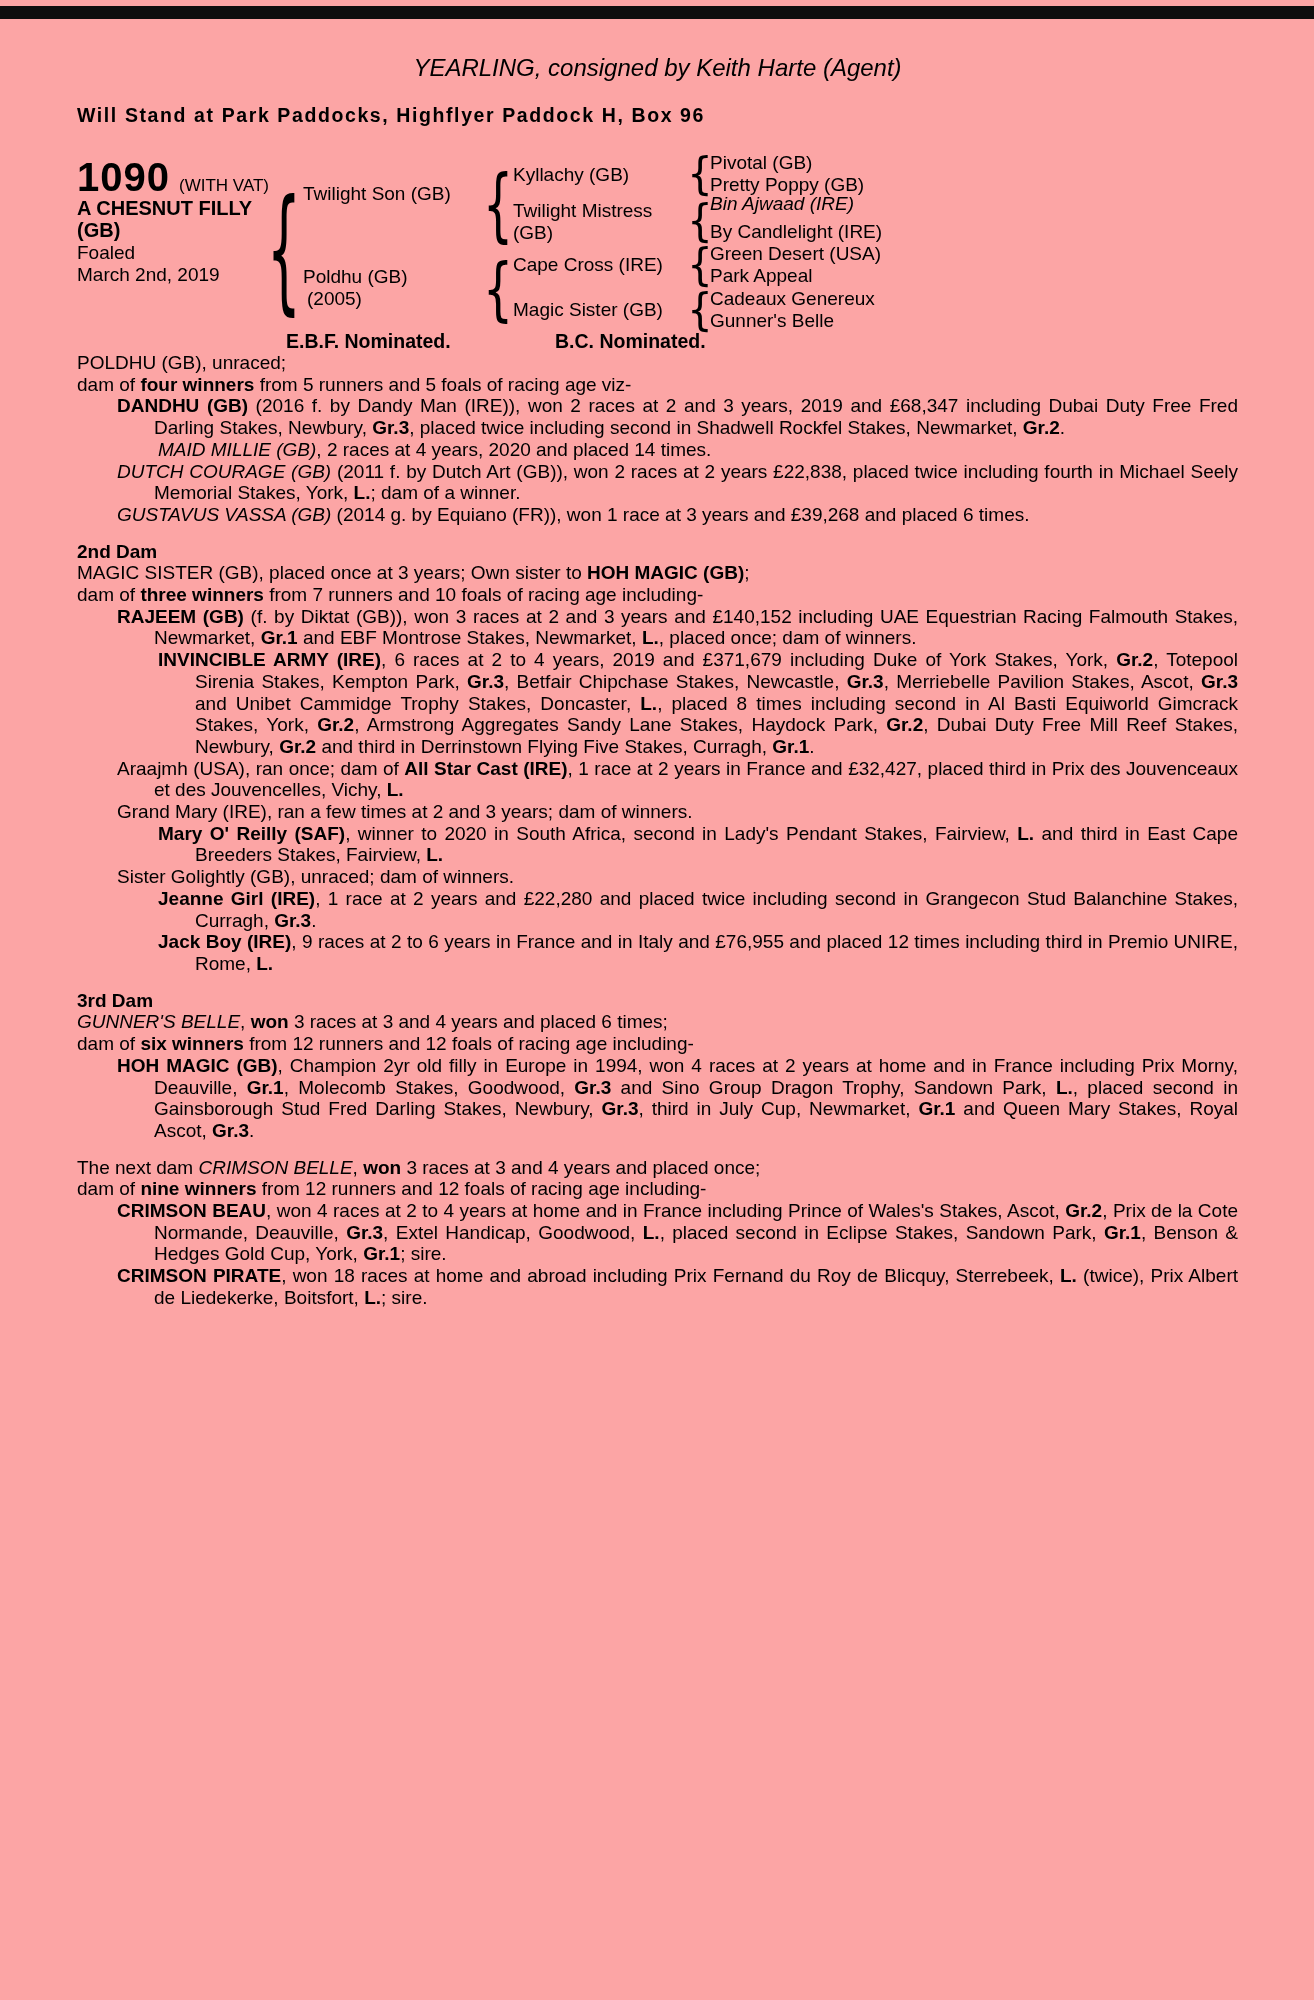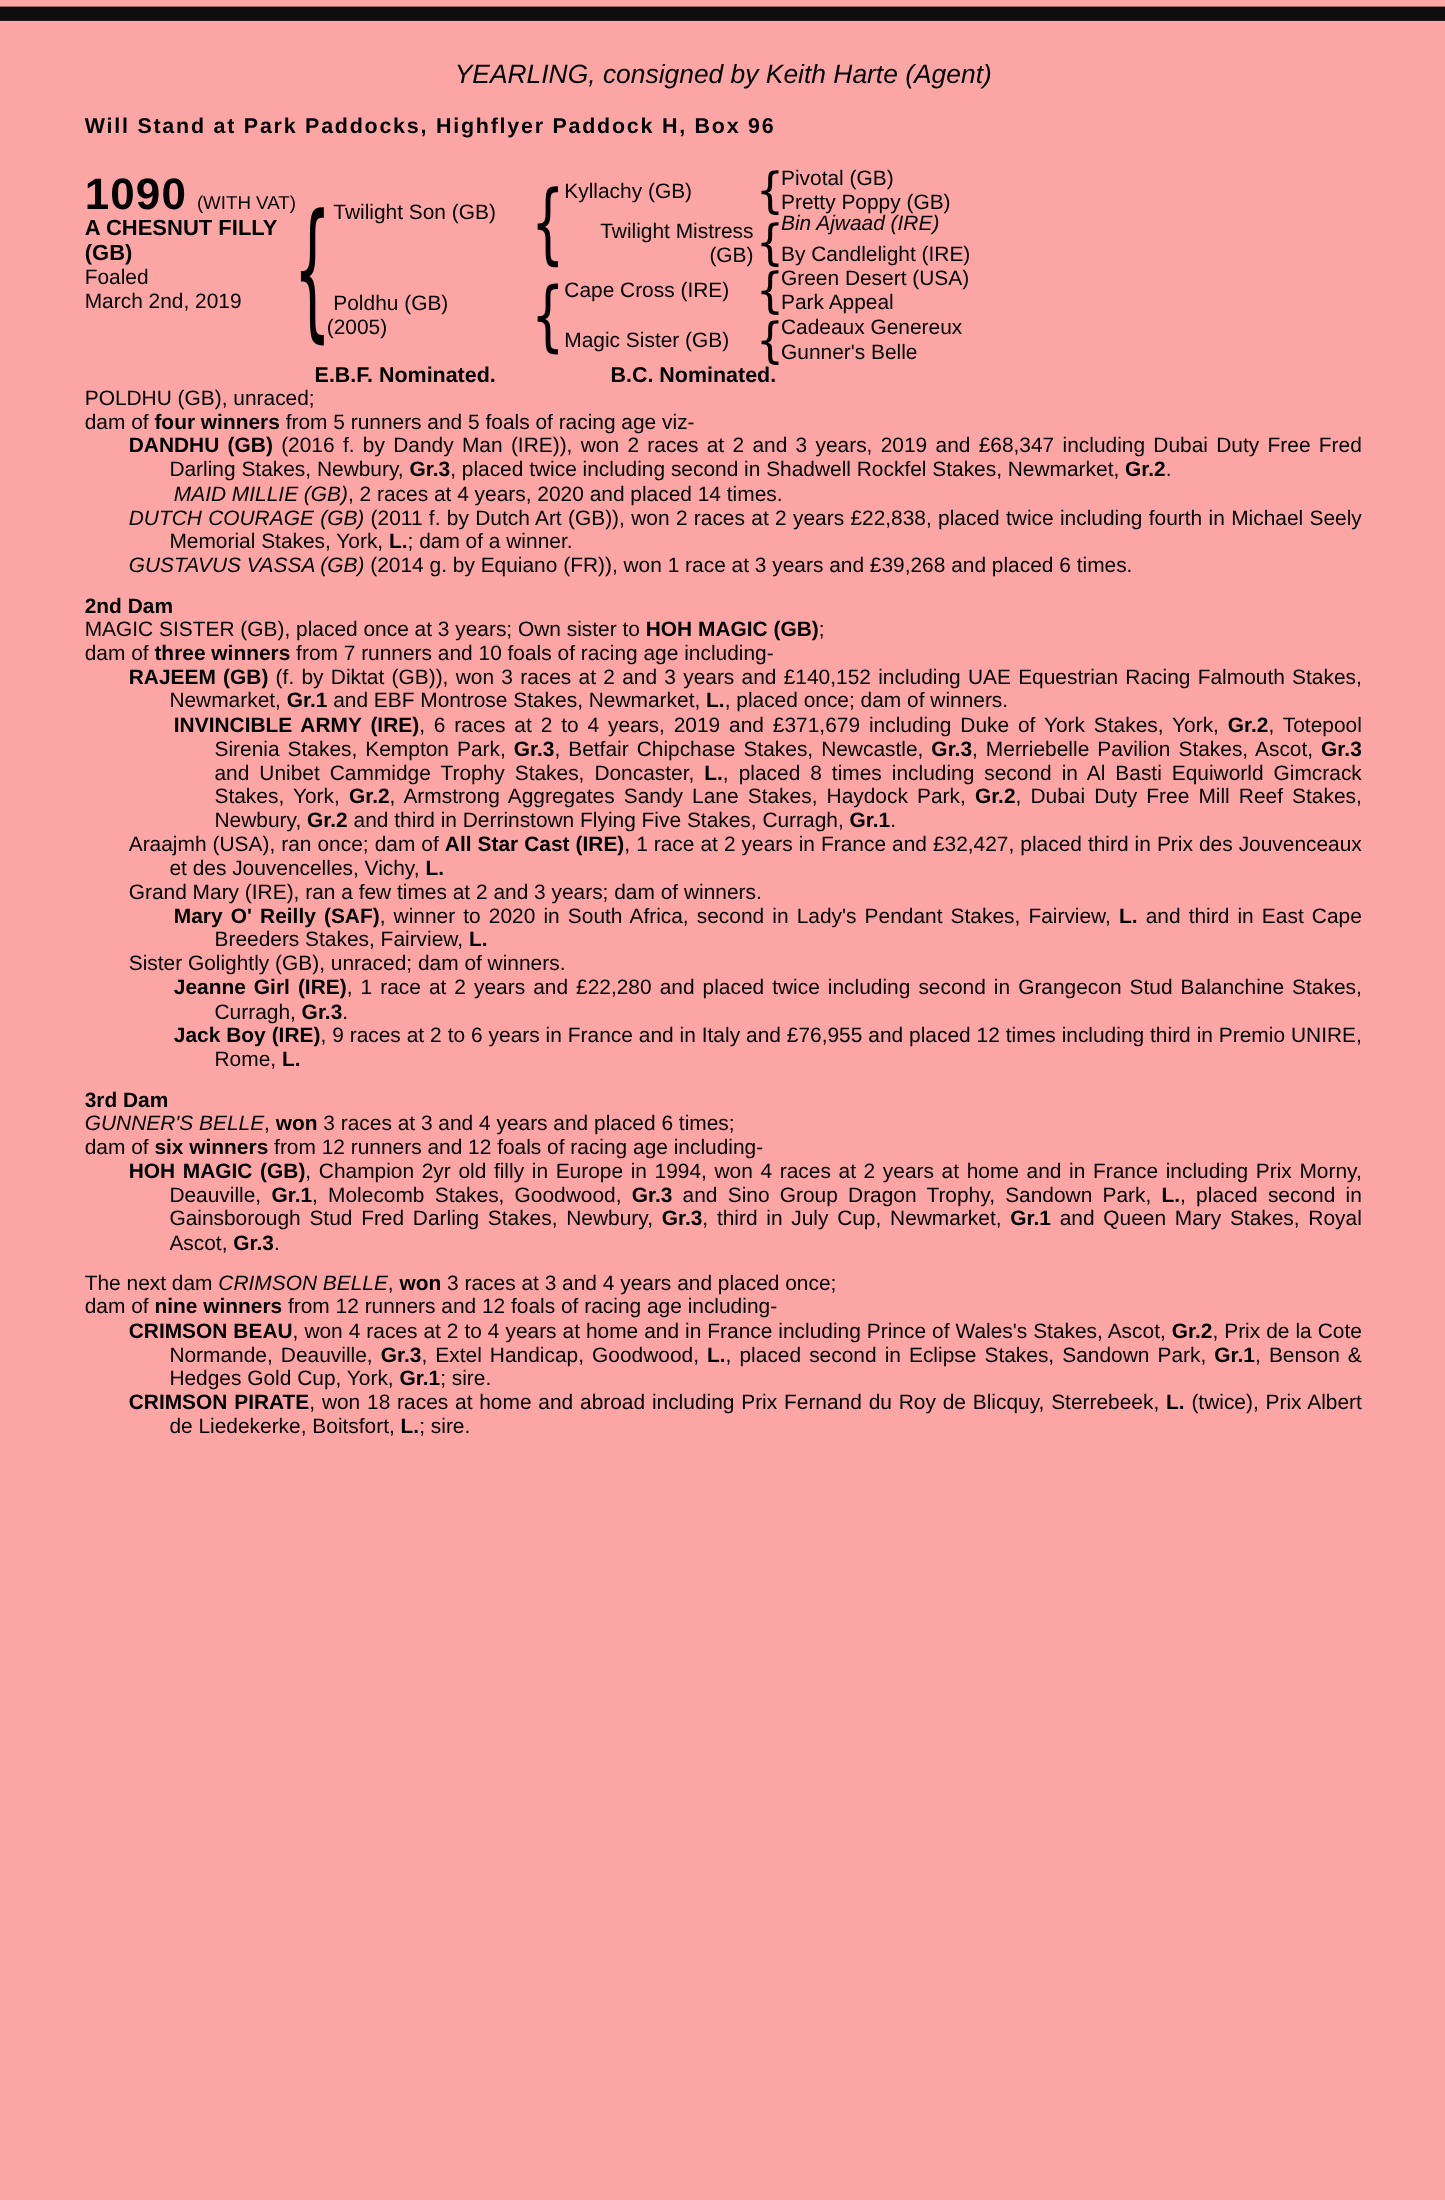--- a/index.html
+++ b/index.html
@@ -57,24 +57,24 @@
     <span class="brace" style="left:207px; top:95px; transform:translate(-50%,-50%) scale(1.35,3.4);"></span>
     <span class="brace" style="left:421px; top:51px; transform:translate(-50%,-50%) scale(1.2,2.0);"></span>
     <span class="brace" style="left:421px; top:135px; transform:translate(-50%,-50%) scale(1.2,1.75);"></span>
     <span class="brace" style="left:623px; top:21px; transform:translate(-50%,-50%) scale(1,1.1);"></span>
     <span class="brace" style="left:623px; top:68px; transform:translate(-50%,-50%) scale(1,1.1);"></span>
     <span class="brace" style="left:623px; top:112px; transform:translate(-50%,-50%) scale(1,1.1);"></span>
     <span class="brace" style="left:623px; top:157px; transform:translate(-50%,-50%) scale(1,1.1);"></span>
 
     <div class="ped-name" style="left:226px; top:31px;">Twilight Son (GB)</div>
     <div class="ped-name" style="left:226px; top:114px;">Poldhu (GB)</div>
-    <div class="ped-name" style="left:220px; top:136px;">(2005)</div>
+    <div class="ped-name" style="left:230px; top:136px;">(2005)</div>
 
     <div class="ped-name" style="left:436px; top:12px;">Kyllachy (GB)</div>
-    <div class="ped-name ped-wrap" style="left:436px; top:47px;text-align:right;">Twilight Mistress (GB)</div>
+    <div class="ped-name ped-wrap" style="left:436px; top:47px;">Twilight Mistress (GB)</div>
     <div class="ped-name" style="left:436px; top:102px;">Cape Cross (IRE)</div>
     <div class="ped-name" style="left:436px; top:147px;">Magic Sister (GB)</div>
 
     <div class="ped-name" style="left:633px; top:0;">Pivotal (GB)</div>
     <div class="ped-name" style="left:633px; top:22px;">Pretty Poppy (GB)</div>
     <div class="ped-name" style="left:633px; top:41px;font-style:italic;">Bin Ajwaad (IRE)</div>
     <div class="ped-name" style="left:633px; top:69px;">By Candlelight (IRE)</div>
     <div class="ped-name" style="left:633px; top:91px;">Green Desert (USA)</div>
     <div class="ped-name" style="left:633px; top:113px;">Park Appeal</div>
     <div class="ped-name" style="left:633px; top:136px;">Cadeaux Genereux</div>

